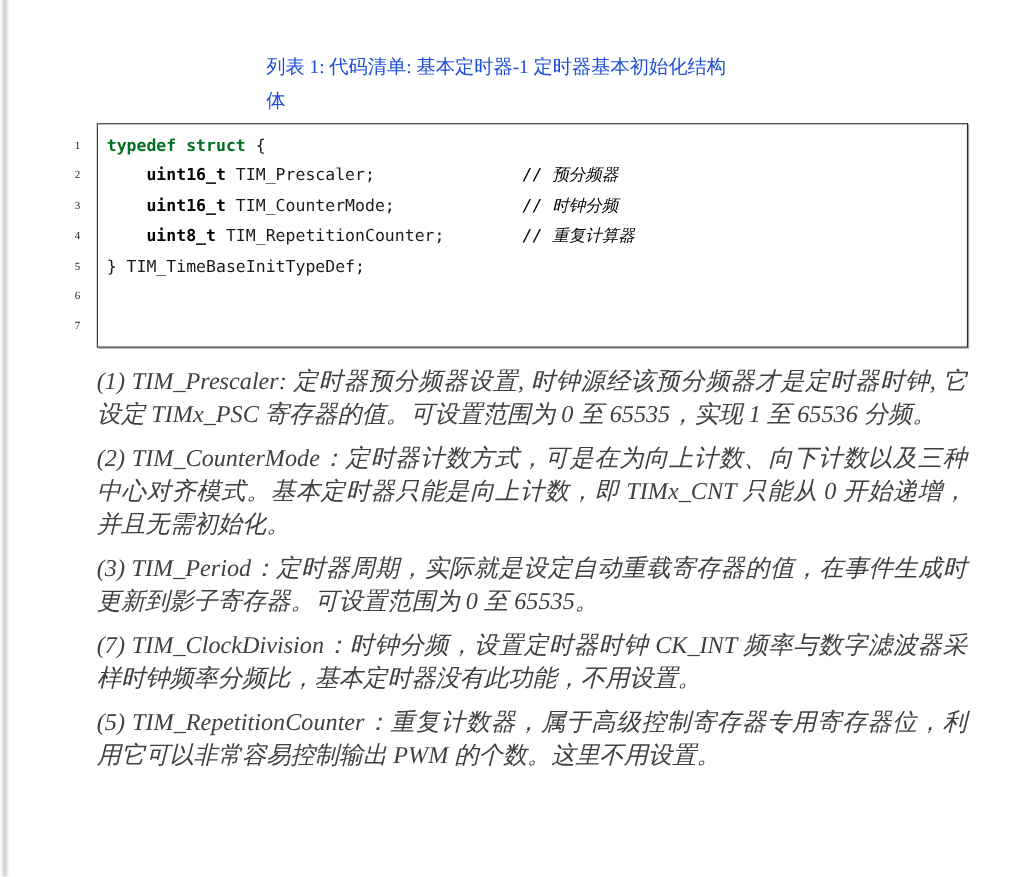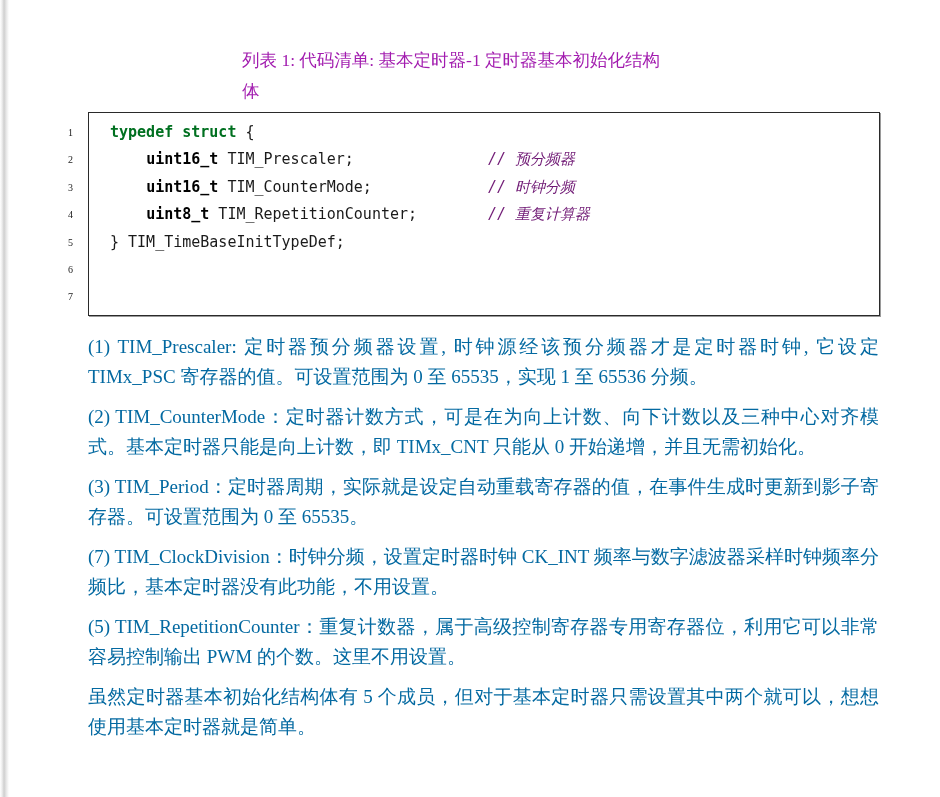--- a/index.html
+++ b/index.html
@@ -12,21 +12,21 @@
     color:#141414;
   }
   
   .edge-strip {
     position:absolute; left:0; top:0; bottom:0; width:9px;
     background:linear-gradient(90deg,#ffffff 0%,#ededed 22%,#cfcfcf 45%,#e9e9e9 72%,#ffffff 100%);
   }
   
   .caption {
     position:absolute; left:242px; top:45px; width:480px;
-    font-size:17.5px; line-height:31px; color:#a21caf;
+    font-size:17.5px; line-height:31px; color:#1d4ed8;
   }
   
   .code-frame {
     position:absolute; left:88px; top:112px;
     width:790px; height:202px;
     border:1px solid #2a2a2a;
     box-shadow:1px 1px 0 #9a9a9a;
     background:#ffffff;
   }
   .linenos {
@@ -34,29 +34,30 @@
     text-align:right;
     font-size:10px; line-height:27.4px; color:#222222;
     font-family:"Liberation Serif","DejaVu Serif",serif;
   }
   .linenos div { height:27.4px; }
   .code-body {
     position:absolute; left:97px; top:119px; width:770px;
     font-family:"DejaVu Sans Mono","Liberation Mono",monospace;
     font-size:15px; line-height:27.4px; color:#1a1a1a;
   }
-  .code-line { position:relative; height:27.4px; white-space:pre;margin-left:13px; }
+  .code-line { position:relative; height:27.4px; white-space:pre; }
   .kw  { color:#007020; font-weight:bold; }
   .ty  { color:#000000; font-weight:bold; }
-  .cmt { position:absolute; left:378px; top:0; color:#701a75; font-style:italic; white-space:pre; }
+  .cmt { position:absolute; left:378px; top:0; color:#000000; font-style:italic; white-space:pre; }
   
   .body-text {
     position:absolute; left:88px; top:332px; width:791px;
-    font-size:19px; line-height:30px; text-align:justify;
-    color:#0369a1;
+    font-size:22px; line-height:30px; text-align:justify;
+    color:#404040;
+    font-style:italic;
   }
   .body-text p { margin:0 0 10px 0; }
 </style>
 </head>
 <body>
 
 <div class="page">
 
   <div class="edge-strip"></div>
 
@@ -84,16 +85,15 @@
     <div class="code-line"><span>    </span><span class="ty">uint8_t</span><span> TIM_RepetitionCounter;</span><span class="cmt">// 重复计算器</span></div>
     <div class="code-line"><span></span><span>} TIM_TimeBaseInitTypeDef;</span><span class="cmt"></span></div>
   </div>
 
   <div class="body-text">
     <p>(1) TIM_Prescaler: 定时器预分频器设置, 时钟源经该预分频器才是定时器时钟, 它设定 TIMx_PSC 寄存器的值。可设置范围为 0 至 65535，实现 1 至 65536 分频。</p>
     <p>(2) TIM_CounterMode：定时器计数方式，可是在为向上计数、向下计数以及三种中心对齐模式。基本定时器只能是向上计数，即 TIMx_CNT 只能从 0 开始递增，并且无需初始化。</p>
     <p>(3) TIM_Period：定时器周期，实际就是设定自动重载寄存器的值，在事件生成时更新到影子寄存器。可设置范围为 0 至 65535。</p>
     <p>(7) TIM_ClockDivision：时钟分频，设置定时器时钟 CK_INT 频率与数字滤波器采样时钟频率分频比，基本定时器没有此功能，不用设置。</p>
     <p>(5) TIM_RepetitionCounter：重复计数器，属于高级控制寄存器专用寄存器位，利用它可以非常容易控制输出 PWM 的个数。这里不用设置。</p>
-    <p>虽然定时器基本初始化结构体有 5 个成员，但对于基本定时器只需设置其中两个就可以，想想使用基本定时器就是简单。</p>
   </div>
 
 </div>
 
 </body></html>

